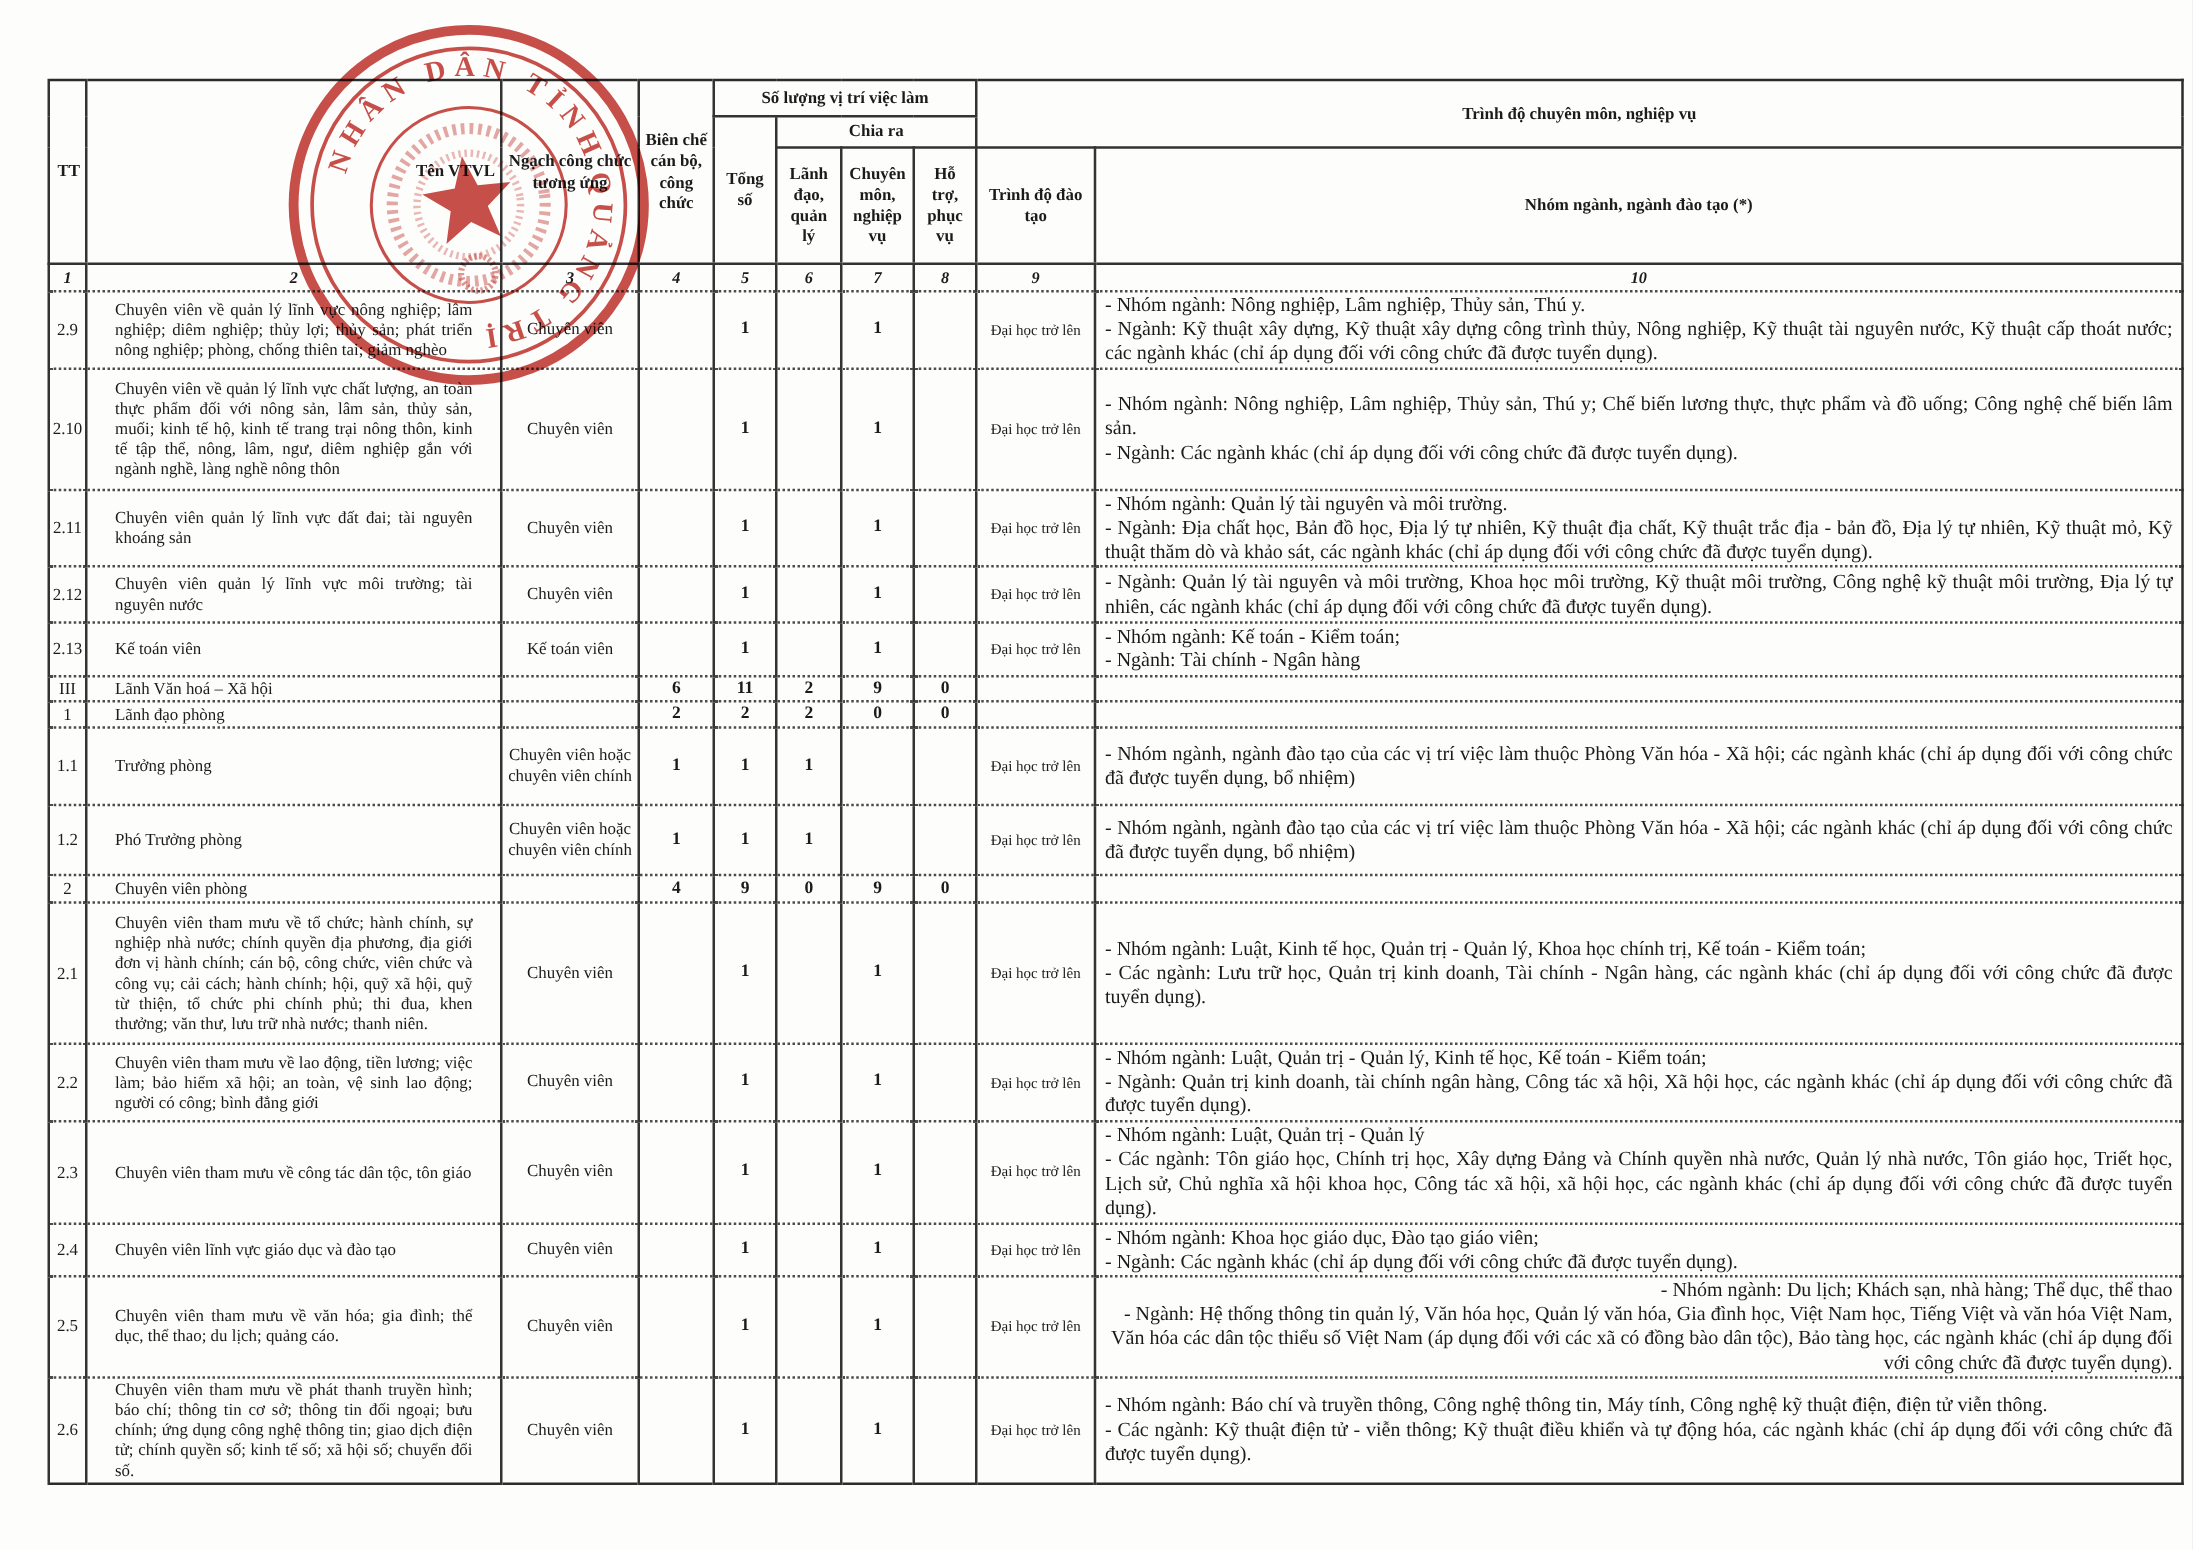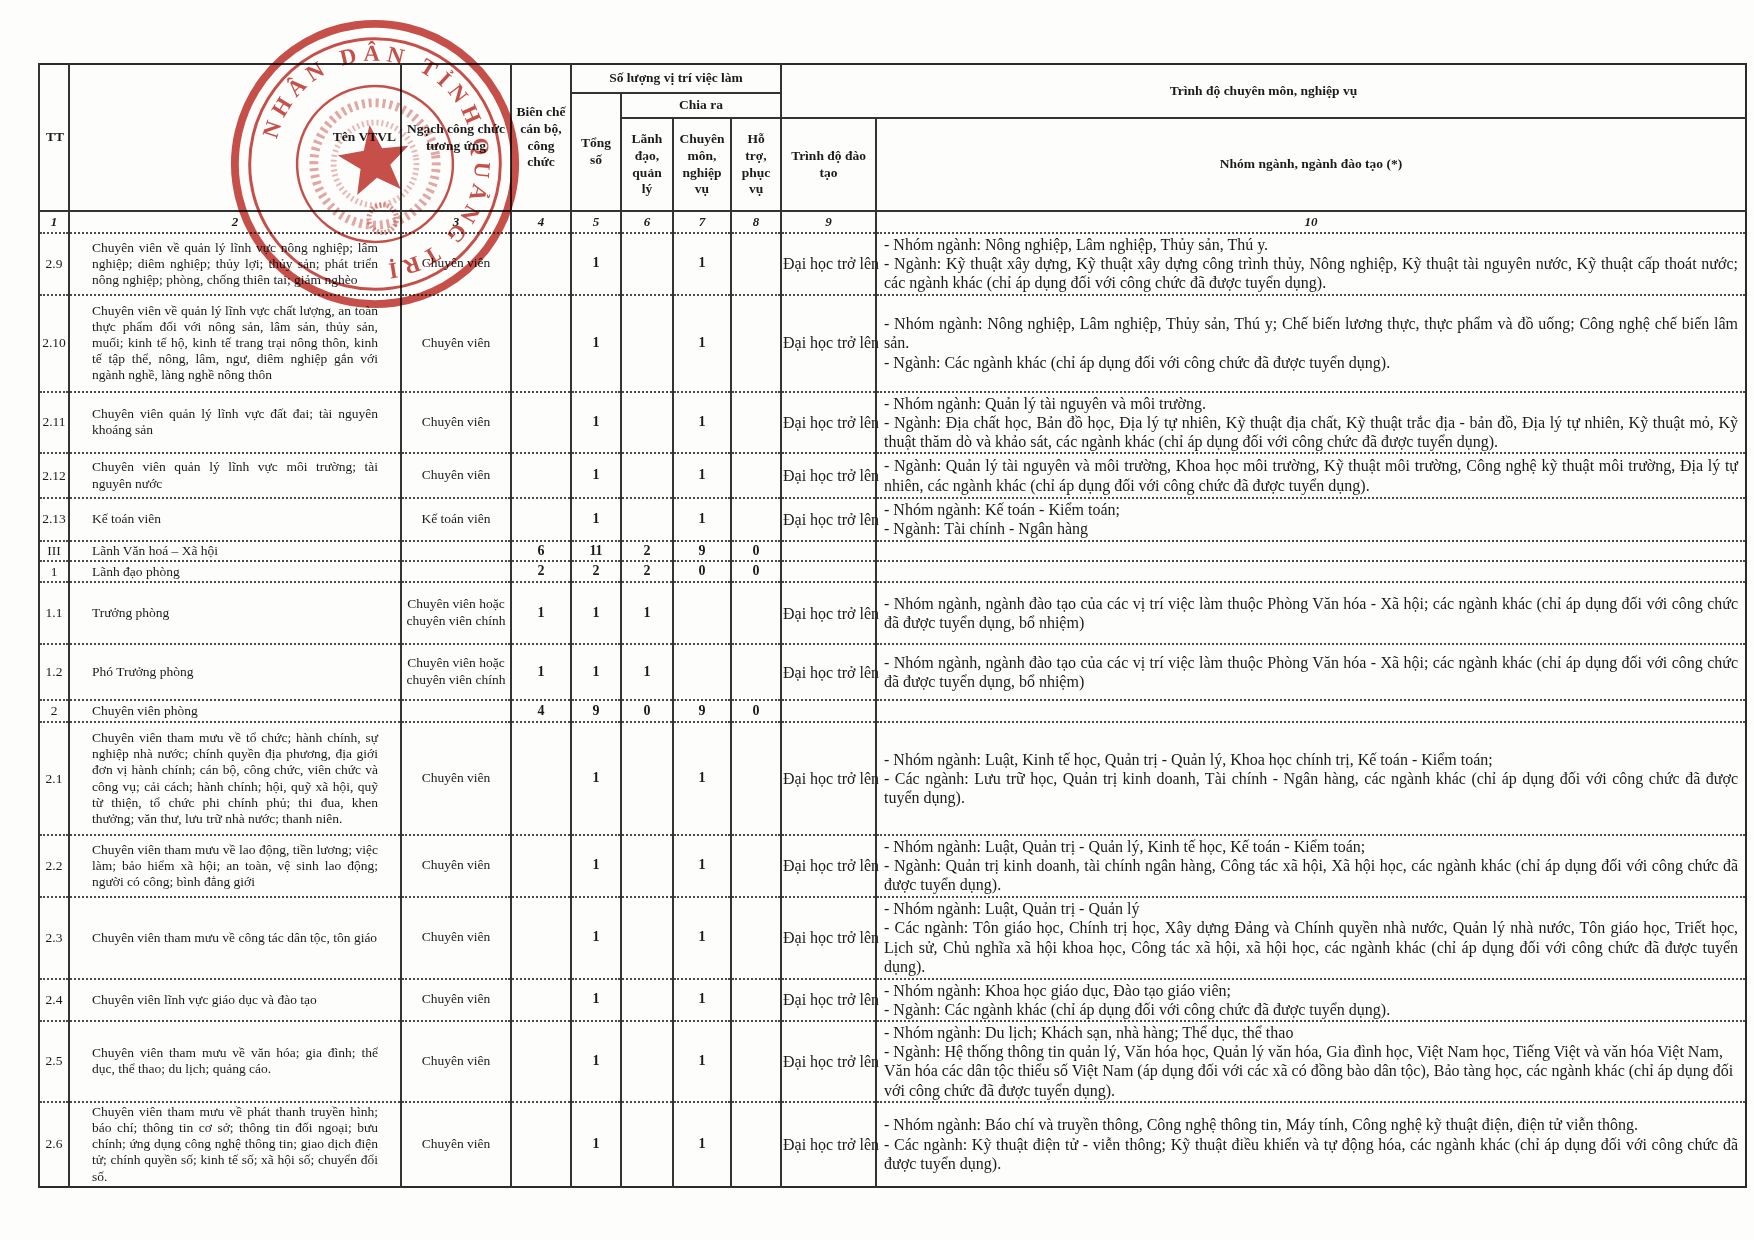--- a/index.html
+++ b/index.html
@@ -16,26 +16,26 @@
   th{border-bottom:2px solid #333;border-top:1px solid #333;font-size:13.5px;font-weight:bold;text-align:center;line-height:1.25;}
   thead tr.numrow td{
     border-top:2px solid #333;border-bottom:none;
     font-style:italic;font-size:13px;text-align:center;font-weight:bold;padding:0;
   }
   tbody td{border-top:2px dotted #4c4c4c;font-size:13.5px;line-height:1.2;}
   td.tt{text-align:center;padding:1px 1px;}
   td.name{text-align:justify;padding:1px 22px;}
   td.rank{text-align:center;line-height:1.25;}
   td.num{text-align:center;font-weight:bold;font-size:14px;}
-  td.deg{text-align:center;font-size:16px;padding:1px 1px;white-space:nowrap;}
+  td.deg{text-align:center;font-size:12px;padding:1px 1px;white-space:nowrap;}
   td.det{font-size:16px;padding:1px 7px;text-align:justify;vertical-align:middle;}
   td.det div{margin:0;}
   tr.sec td.tt,tr.sec td.name{font-weight:normal;}
   td.det.centered{text-align:center;}
-  td.det.centered div{text-align:left;}
+  td.det.centered div{text-align:right;}
   
   .stamp{
     position:absolute;left:227px;top:16px;width:296px;height:296px;
     opacity:.87;mix-blend-mode:multiply;filter:blur(.4px);pointer-events:none;
   }
 </style>
 </head>
 <body>
 
 <div class="page">

